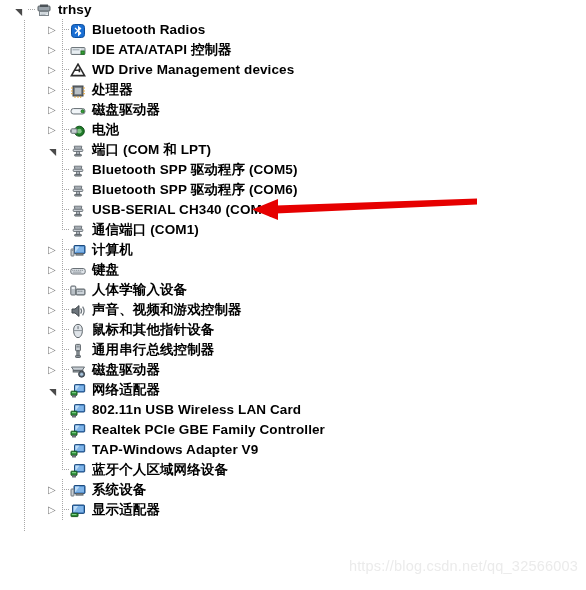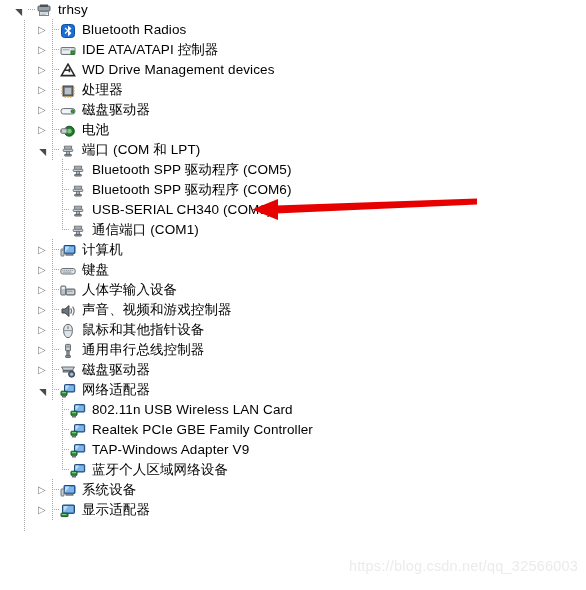--- a/index.html
+++ b/index.html
@@ -15,34 +15,35 @@
     overflow: hidden;
     position: relative;
   }
 
   #tree {
     position: absolute;
     left: 0;
     top: 0;
     width: 586px;
     height: 590px;
+    font-weight: bold;
   }
 
   .row {
     position: relative;
     height: 20px;
     line-height: 20px;
     white-space: nowrap;
     font-size: 13.5px;
     color: #000000;
   }
 
   
   .lvl0 { padding-left: 14px; }
-  .lvl1 { padding-left: 38px; }
+  .lvl1 { padding-left: 48px; }
   .lvl2 { padding-left: 48px; }
 
   .twisty {
     display: inline-block;
     width: 13px;
     height: 20px;
     vertical-align: top;
     position: relative;
     margin-right: 1px;
   }

